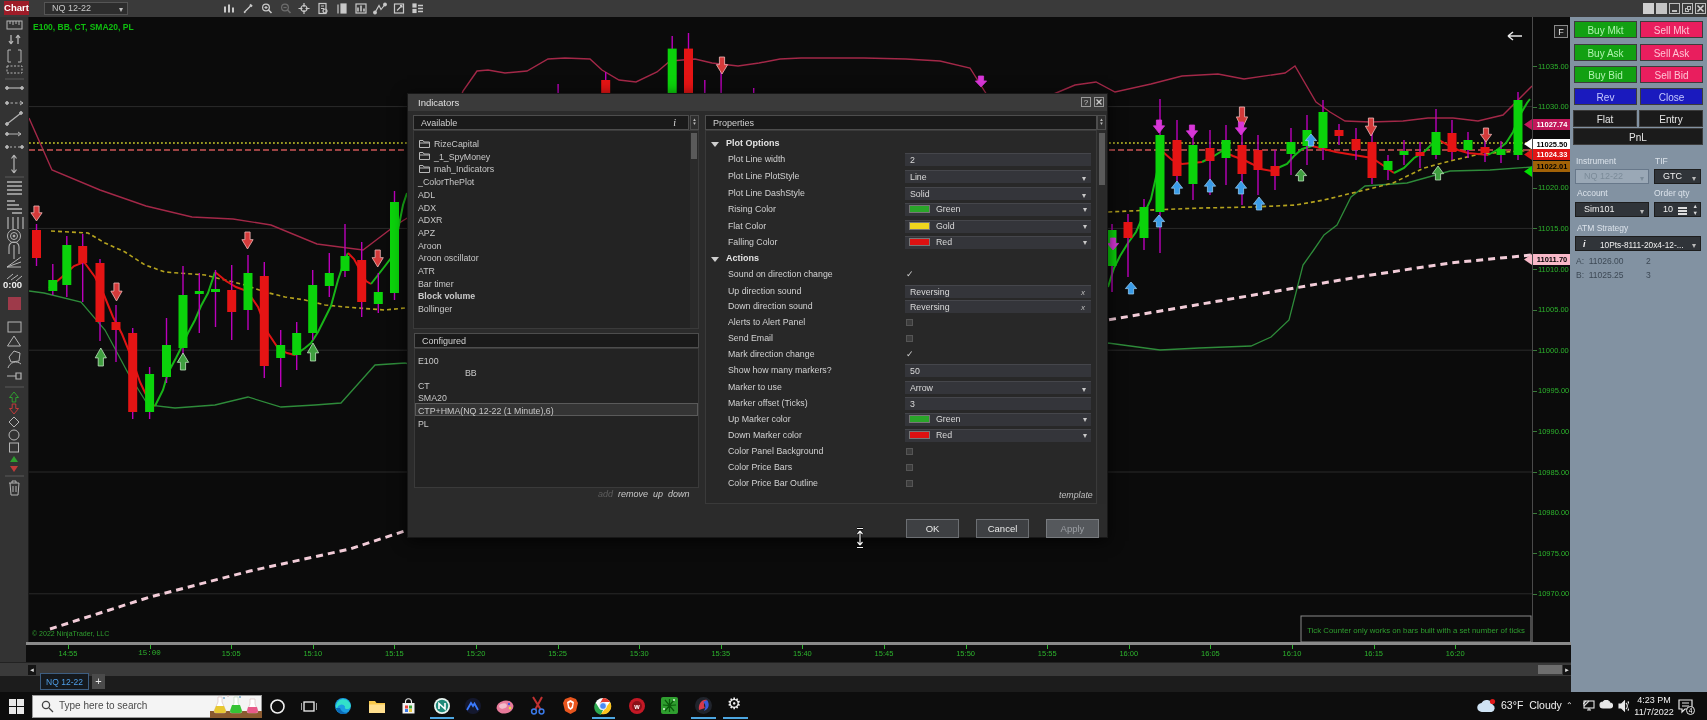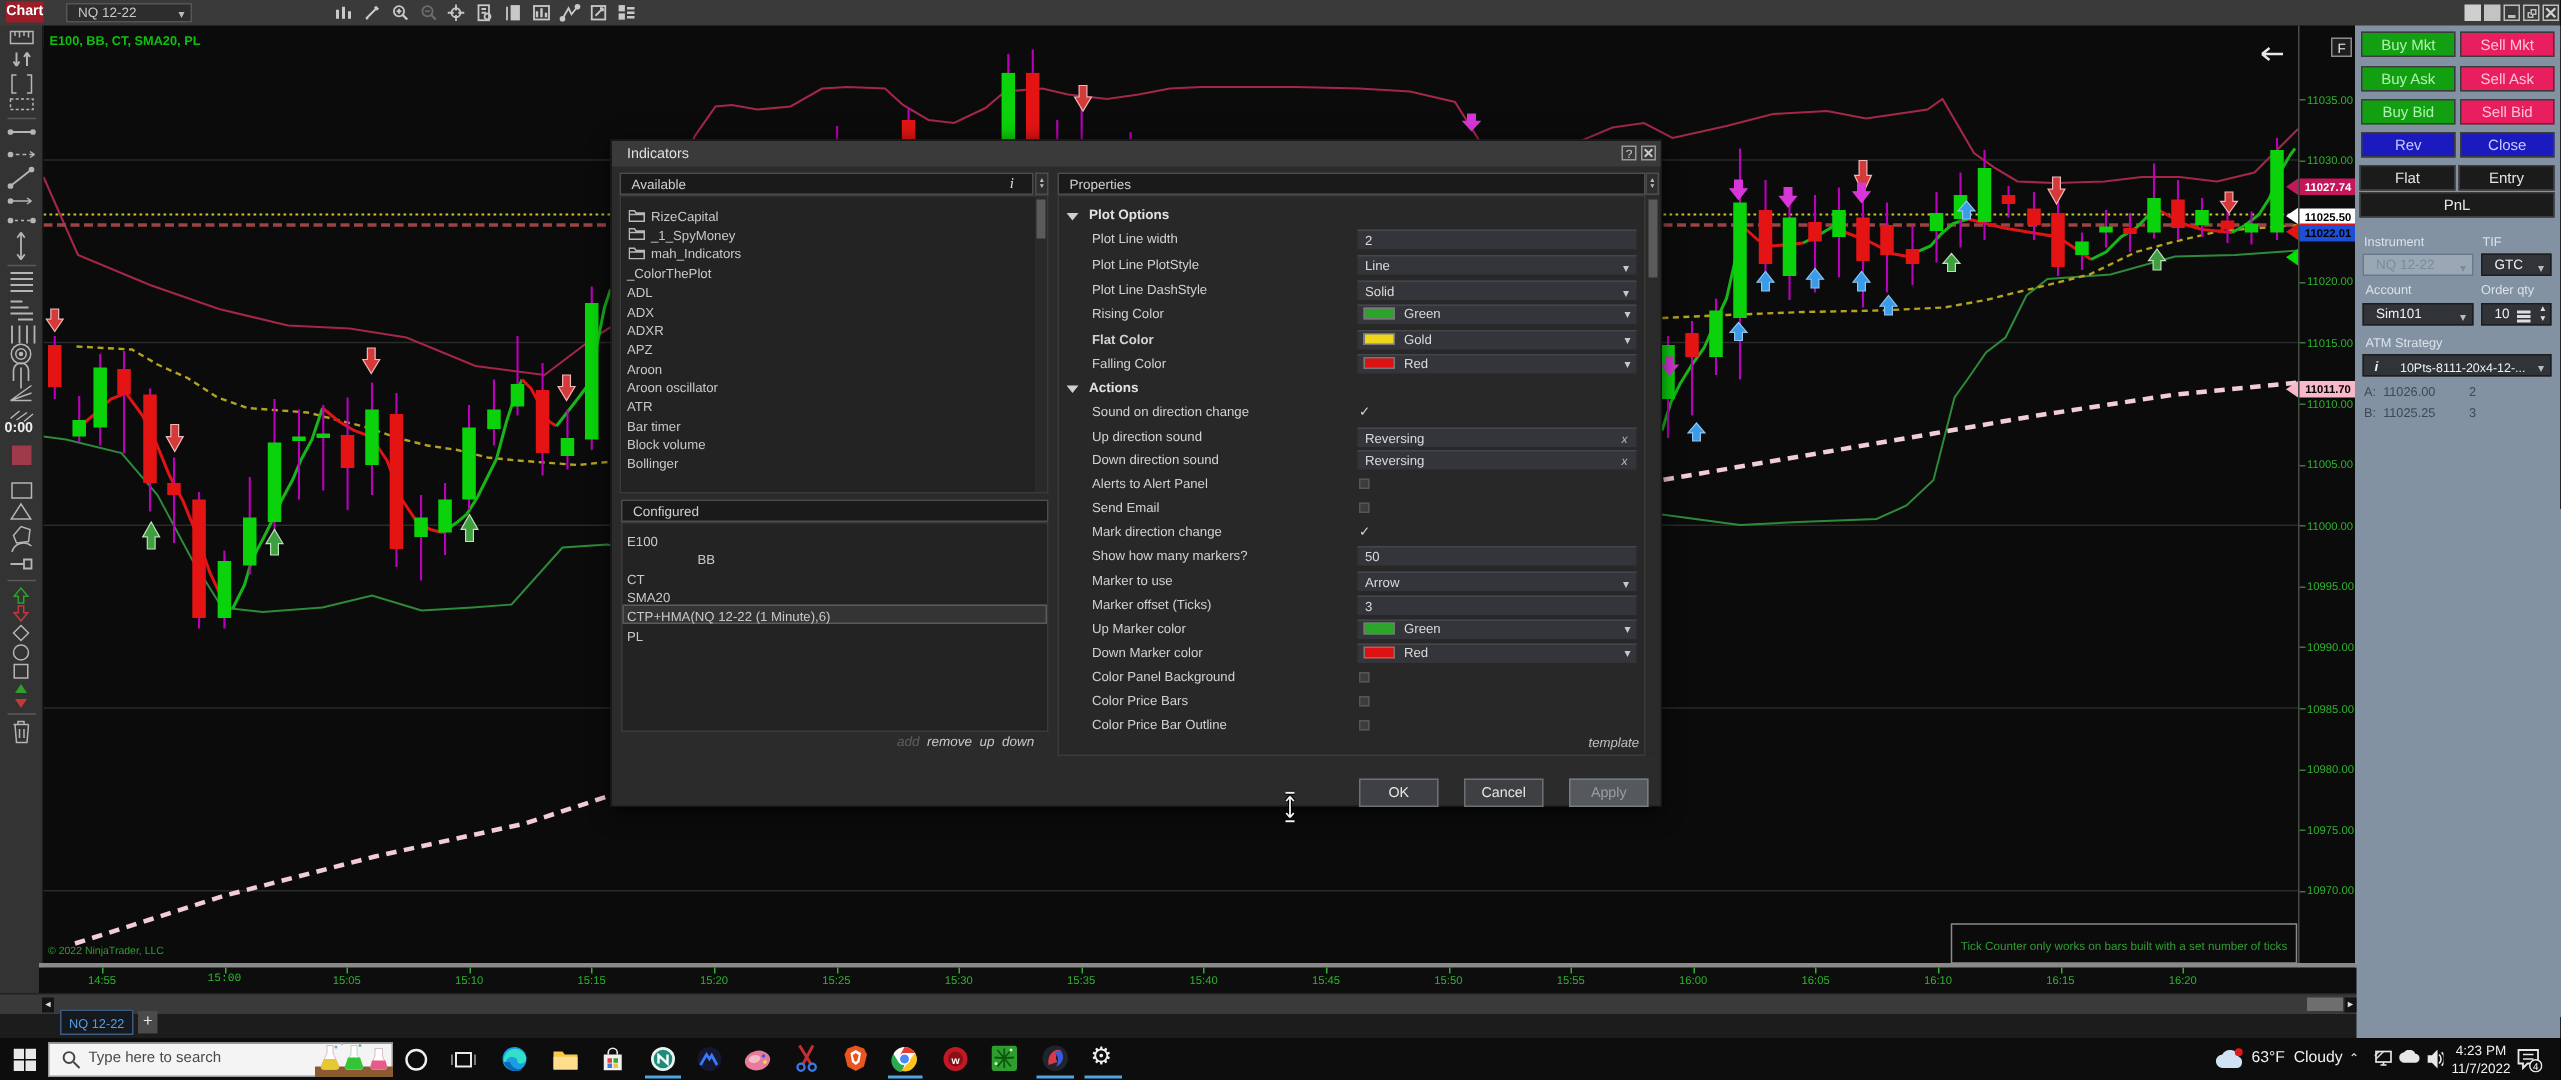--- a/index.html
+++ b/index.html
@@ -373,21 +373,21 @@
 <div class="abs" style="left:0;top:455.0px;width:4px;height:1px;background:#3a7a3a;"></div>
 <div class="plabel" style="top:491.1px;">10980.00</div>
 <div class="abs" style="left:0;top:495.6px;width:4px;height:1px;background:#3a7a3a;"></div>
 <div class="plabel" style="top:531.7px;">10975.00</div>
 <div class="abs" style="left:0;top:536.2px;width:4px;height:1px;background:#3a7a3a;"></div>
 <div class="plabel" style="top:572.3px;">10970.00</div>
 <div class="abs" style="left:0;top:576.8px;width:4px;height:1px;background:#3a7a3a;"></div>
 <div class="pmark" style="top:102.0px;background:#c2185b;color:#fff;">11027.74</div>
 <div class="pmark" style="top:121.5px;background:#ffffff;color:#000;">11025.50</div>
 <div class="pmark" style="top:132.0px;background:#e01515;color:#fff;">11024.33</div>
-<div class="pmark" style="top:133px;background:#1d4ed8;color:#000;">11022.01</div>
+<div class="pmark" style="top:144px;background:#a16207;color:#000;">11022.01</div>
 <div class="pmark" style="top:237.0px;background:#f8b8c8;color:#000;">11011.70</div>
 </div>
 
 <div class="abs" id="rpanel">
 <div class="rbtn buy" style="left:4px;top:4px;">Buy Mkt</div>
 <div class="rbtn sell" style="left:70px;top:4px;">Sell Mkt</div>
 <div class="rbtn buy" style="left:4px;top:26.5px;">Buy Ask</div>
 <div class="rbtn sell" style="left:70px;top:26.5px;">Sell Ask</div>
 <div class="rbtn buy" style="left:4px;top:49px;">Buy Bid</div>
 <div class="rbtn sell" style="left:70px;top:49px;">Sell Bid</div>
@@ -439,21 +439,21 @@
 <div class="litem" style="left:26px;top:70.4px;">mah_Indicators</div>
 <div class="litem" style="top:83.1px;">_ColorThePlot</div>
 <div class="litem" style="top:95.8px;">ADL</div>
 <div class="litem" style="top:108.5px;">ADX</div>
 <div class="litem" style="top:121.2px;">ADXR</div>
 <div class="litem" style="top:133.9px;">APZ</div>
 <div class="litem" style="top:146.6px;">Aroon</div>
 <div class="litem" style="top:159.3px;">Aroon oscillator</div>
 <div class="litem" style="top:172.0px;">ATR</div>
 <div class="litem" style="top:184.7px;">Bar timer</div>
-<div class="litem" style="top:197.4px;">Block volume</div>
+<div class="litem" style="top:197.4px;font-weight:bold;">Block volume</div>
 <div class="litem" style="top:210.1px;">Bollinger</div>
 <div class="abs" style="left:282px;top:37px;width:8px;height:197px;background:#2a2a2a;"></div>
 <div class="abs" style="left:283px;top:39px;width:6px;height:26px;background:#5a5a5a;"></div>
 <div class="lbhead abs" style="left:6px;top:238.5px;width:285px;height:15px;">Configured</div>
 <div class="listbox abs" style="left:6px;top:253.5px;width:285px;height:140px;"></div>
 <div class="litem" style="top:261.5px;">E100</div>
 <div class="litem" style="top:274.1px;padding-left:47px;">BB</div>
 <div class="litem" style="top:286.7px;">CT</div>
 <div class="litem" style="top:299.3px;">SMA20</div>
 <div class="abs" style="left:7px;top:309.4px;width:283px;height:13px;background:#343434;border:1px solid #5a5a5a;"></div>
@@ -473,21 +473,21 @@
 <div class="pfield" style="left:497px;top:59.4px;">2</div>
 <div class="prow" style="left:320px;top:76.9px;">Plot Line PlotStyle</div>
 <div class="pfield" style="left:497px;top:75.9px;">Line<span class="chev" style="top:2.5px;">▾</span></div>
 <div class="prow" style="left:320px;top:93.5px;">Plot Line DashStyle</div>
 <div class="pfield" style="left:497px;top:92.5px;">Solid<span class="chev" style="top:2.5px;">▾</span></div>
 <div class="prow" style="left:320px;top:110.0px;">Rising Color</div>
 <div class="pfield" style="left:497px;top:109.0px;"></div>
 <div class="abs" style="left:501px;top:111.0px;width:21px;height:8px;background:#2aa52a;border:1px solid #777;"></div>
 <div class="abs" style="left:528px;top:110.0px;color:#dadada;font-size:8.8px;">Green</div>
 <div class="abs" style="color:#c8c8c8;font-size:8px;left:675px;top:111.0px;">▾</div>
-<div class="prow" style="left:320px;top:126.5px;font-weight:bold;">Flat Color</div>
+<div class="prow" style="left:320px;top:126.5px;">Flat Color</div>
 <div class="pfield" style="left:497px;top:125.5px;"></div>
 <div class="abs" style="left:501px;top:127.5px;width:21px;height:8px;background:#efd61d;border:1px solid #777;"></div>
 <div class="abs" style="left:528px;top:126.5px;color:#dadada;font-size:8.8px;">Gold</div>
 <div class="abs" style="color:#c8c8c8;font-size:8px;left:675px;top:127.5px;">▾</div>
 <div class="prow" style="left:320px;top:143.0px;">Falling Color</div>
 <div class="pfield" style="left:497px;top:142.0px;"></div>
 <div class="abs" style="left:501px;top:144.0px;width:21px;height:8px;background:#dd1111;border:1px solid #777;"></div>
 <div class="abs" style="left:528px;top:143.0px;color:#dadada;font-size:8.8px;">Red</div>
 <div class="abs" style="color:#c8c8c8;font-size:8px;left:675px;top:144.0px;">▾</div>
 <svg class="abs" style="left:303px;top:161.8px;" width="9" height="7">

